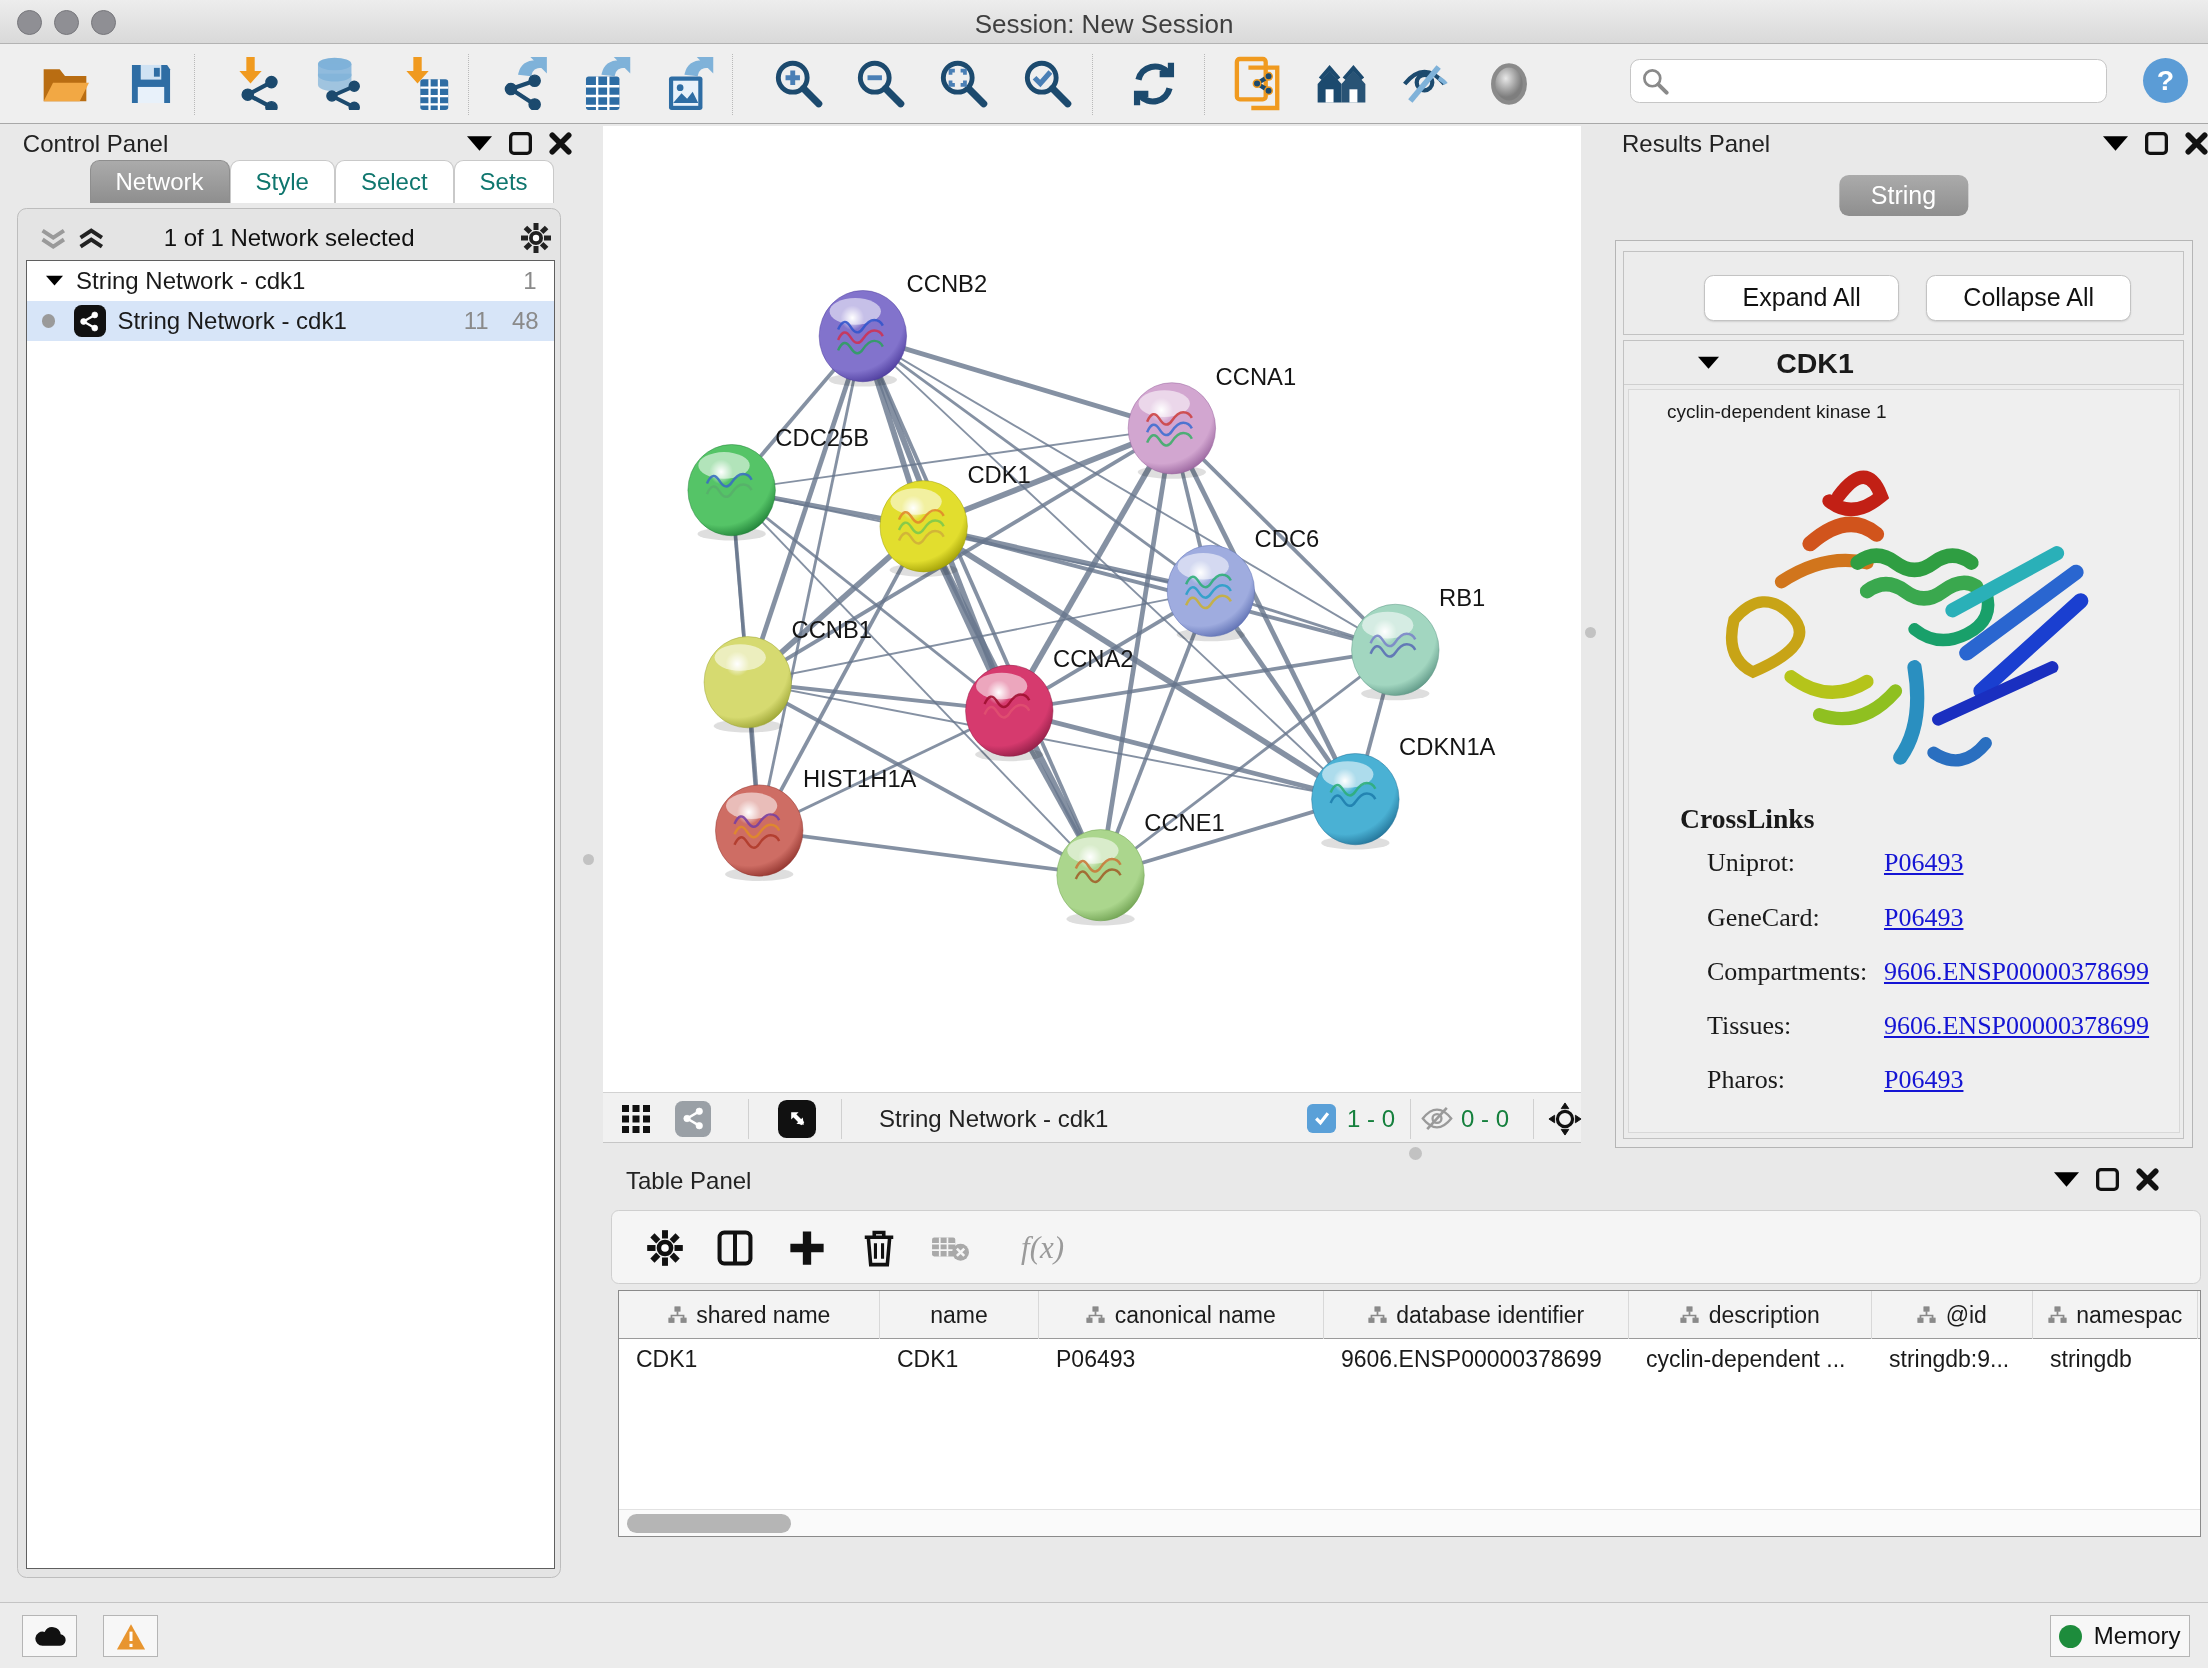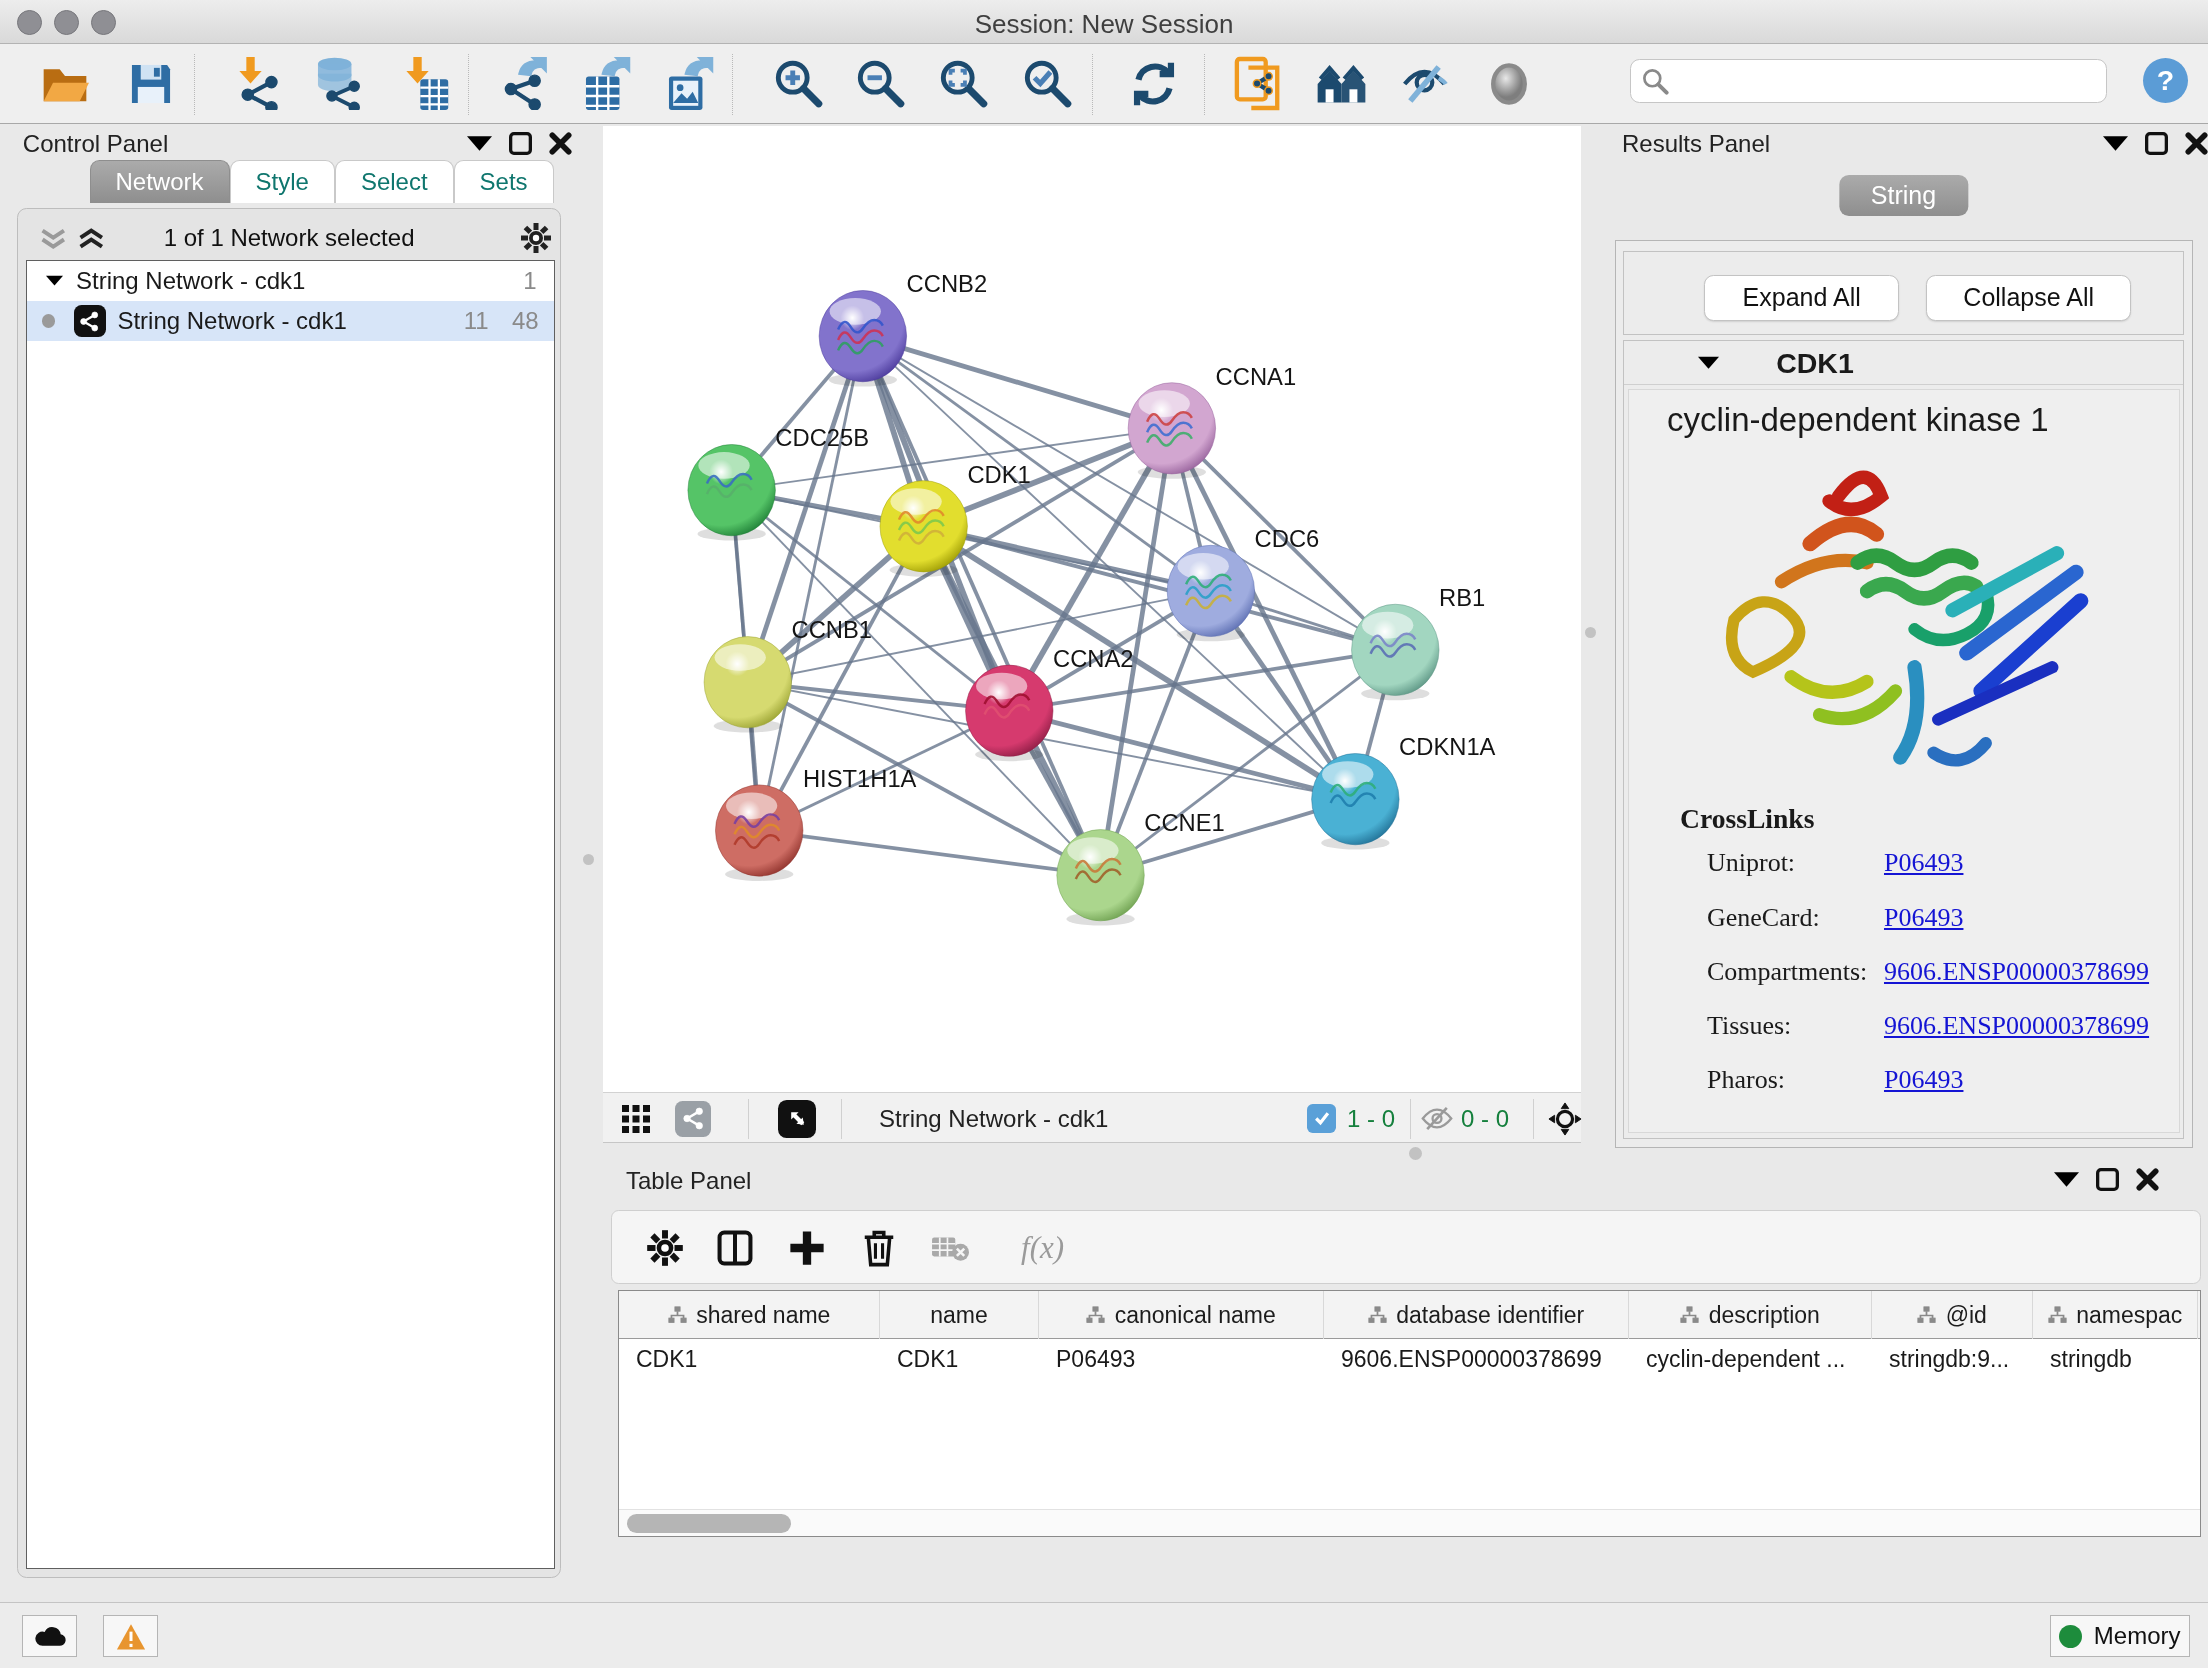--- a/index.html
+++ b/index.html
@@ -70,21 +70,21 @@
   .rp-outer { position:absolute; left:7.6px; top:114px; width:578px; height:908px;
     background:#ececec; border:1px solid #b5b5b5; }
   .rp-btnrow { position:absolute; left:7.6px; top:9.5px; width:561px; height:84px; border:1px solid #c2c2c2;padding-left:44px; }
   .rp-btn { position:absolute; top:23px; height:46px; border:1px solid #c3c3c3; border-radius:9.5px; background:#fff;
     font-size:25px; display:flex; align-items:center; justify-content:center; color:#111; box-shadow:0 1px 1.9px rgba(0,0,0,.12); }
   .rp-entry { position:absolute; left:7.6px; top:99px; width:561px; height:799px; border:1px solid #c2c2c2; }
   .rp-entry-head { position:absolute; left:0; top:0; width:100%; height:44px; border-bottom:1px solid #cfcfcf; }
   .rp-entry-name { position:absolute; left:152px; top:5.7px; font-size:28.5px; font-weight:bold; }
   .rp-content { position:absolute; left:3.8px; top:48px; width:552px; height:744px; background:#efefef;
     border:1px solid #d8d8d8; overflow:hidden; }
-  .rp-desc { position:absolute; left:38px; top:11.4px; font-size:33px; }
+  .rp-desc { position:absolute; left:38px; top:11.4px; font-size:19px; }
   .xl-title { position:absolute; left:51px; top:413px; font-family:"Liberation Serif", serif; font-weight:bold; font-size:27.6px; }
   .xl-row { position:absolute; left:78px; width:457px; height:44px; font-family:"Liberation Serif", serif; font-size:26px; }
   .xl-row .lbl { position:absolute; left:0; }
   .xl-row a { position:absolute; left:177px; color:#1414d4; text-decoration:underline; }
 
   
   .tpanel { position:absolute; left:603px; top:1157px; width:1605px; height:443px; }
   .tp-toolbar { position:absolute; left:7.6px; top:53px; width:1590px; height:74px; background:#f5f5f5;
     border:1px solid #cfcfcf; border-radius:7.6px; }
   .tp-tool { position:absolute; top:12.4px; width:49px; height:49px; display:flex; align-items:center; justify-content:center; }

